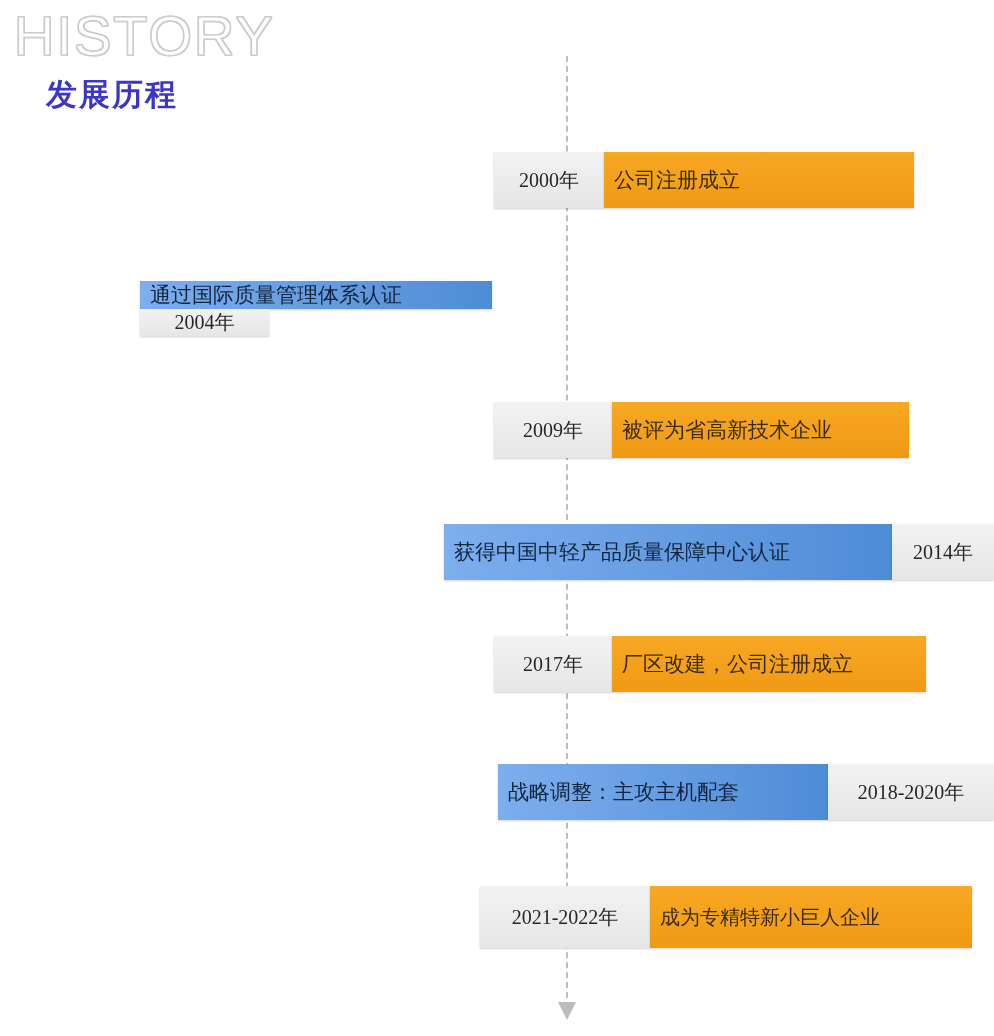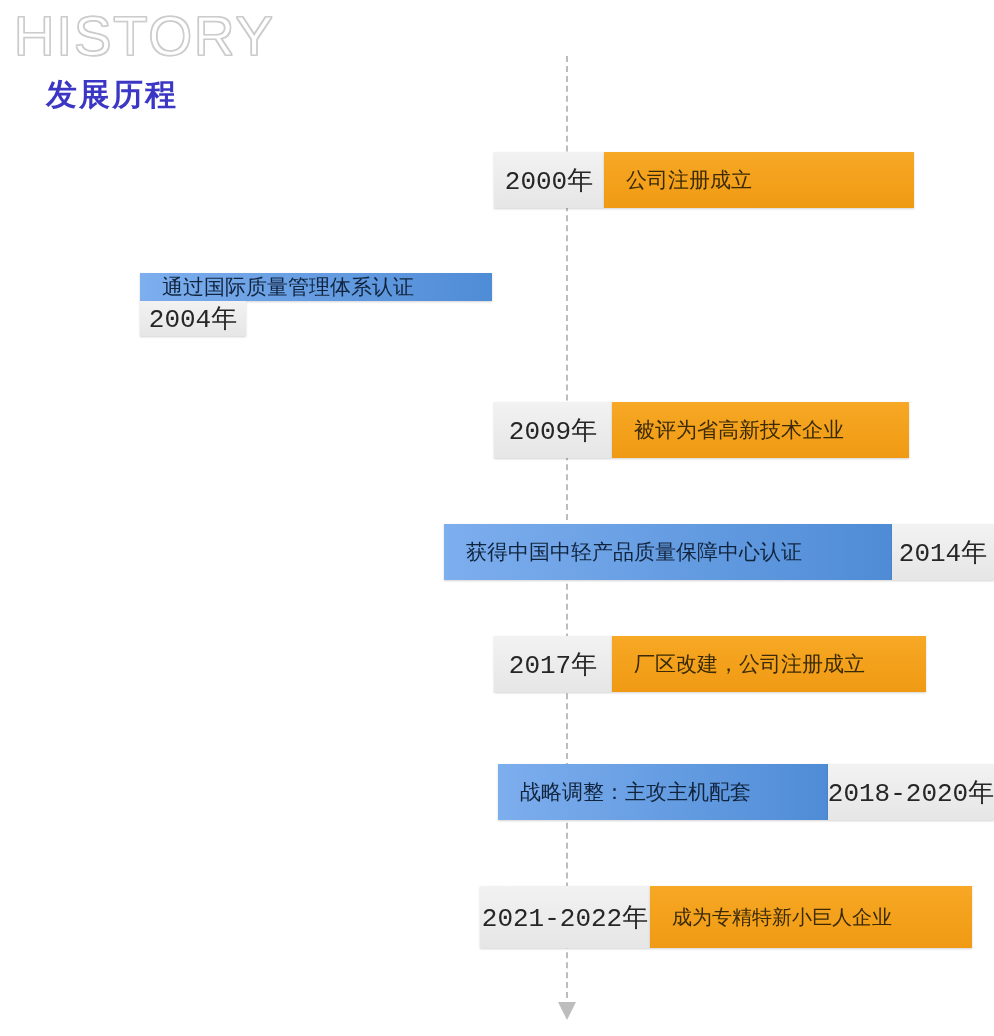--- a/index.html
+++ b/index.html
@@ -84,36 +84,36 @@
   }
   .row.left {
     right: 0;
     justify-content: flex-end;
   }
 
   .year-box {
     background: #ededed;
     background: linear-gradient(180deg, #f2f2f2 0%, #e6e6e6 100%);
     color: #262626;
-    font-size: 26px;
+    font-size: 20px;
     display: flex;
     align-items: center;
     justify-content: center;
     padding: 0 14px;
     box-sizing: border-box;
-    font-family: Liberation Mono, monospace;
+    font-family: Liberation Serif, serif;
     white-space: nowrap;
     box-shadow: 0 1px 2px rgba(0,0,0,0.18);
   }
 
   .event-box {
     font-size: 21px;
     display: flex;
     align-items: center;
-    padding: 0 22px;
+    padding: 0 10px;
     box-sizing: border-box;
     color: #ffffff;
     font-family: "DejaVu Sans", sans-serif;
     white-space: nowrap;
     box-shadow: 0 1px 2px rgba(0,0,0,0.18);
   }
   .event-box.orange {
     background: #f5a020;
     background: linear-gradient(180deg, #f7a824 0%, #f09a14 100%);
     color: #3a2a05;
@@ -156,21 +156,21 @@
 <div class="axis"></div>
 <div class="axis-arrow"></div>
 
 <div class="row right" id="row-2000">
   <div class="year-box" style="width:110px">2000年</div>
   <div class="event-box orange" style="width:310px">公司注册成立</div>
 </div>
 
 <div class="row left" id="row-2004" style="left:140px;flex-direction:column;">
   <div class="event-box blue" style="width:352px">通过国际质量管理体系认证</div>
-  <div class="year-box" style="width:106px">2004年</div>
+  <div class="year-box" style="width:129px">2004年</div>
 </div>
 
 <div class="row right" id="row-2009">
   <div class="year-box" style="width:118px">2009年</div>
   <div class="event-box orange" style="width:297px">被评为省高新技术企业</div>
 </div>
 
 <div class="row left" id="row-2014" style="left:48px;">
   <div class="event-box blue" style="width:448px">获得中国中轻产品质量保障中心认证</div>
   <div class="year-box" style="width:102px">2014年</div>

